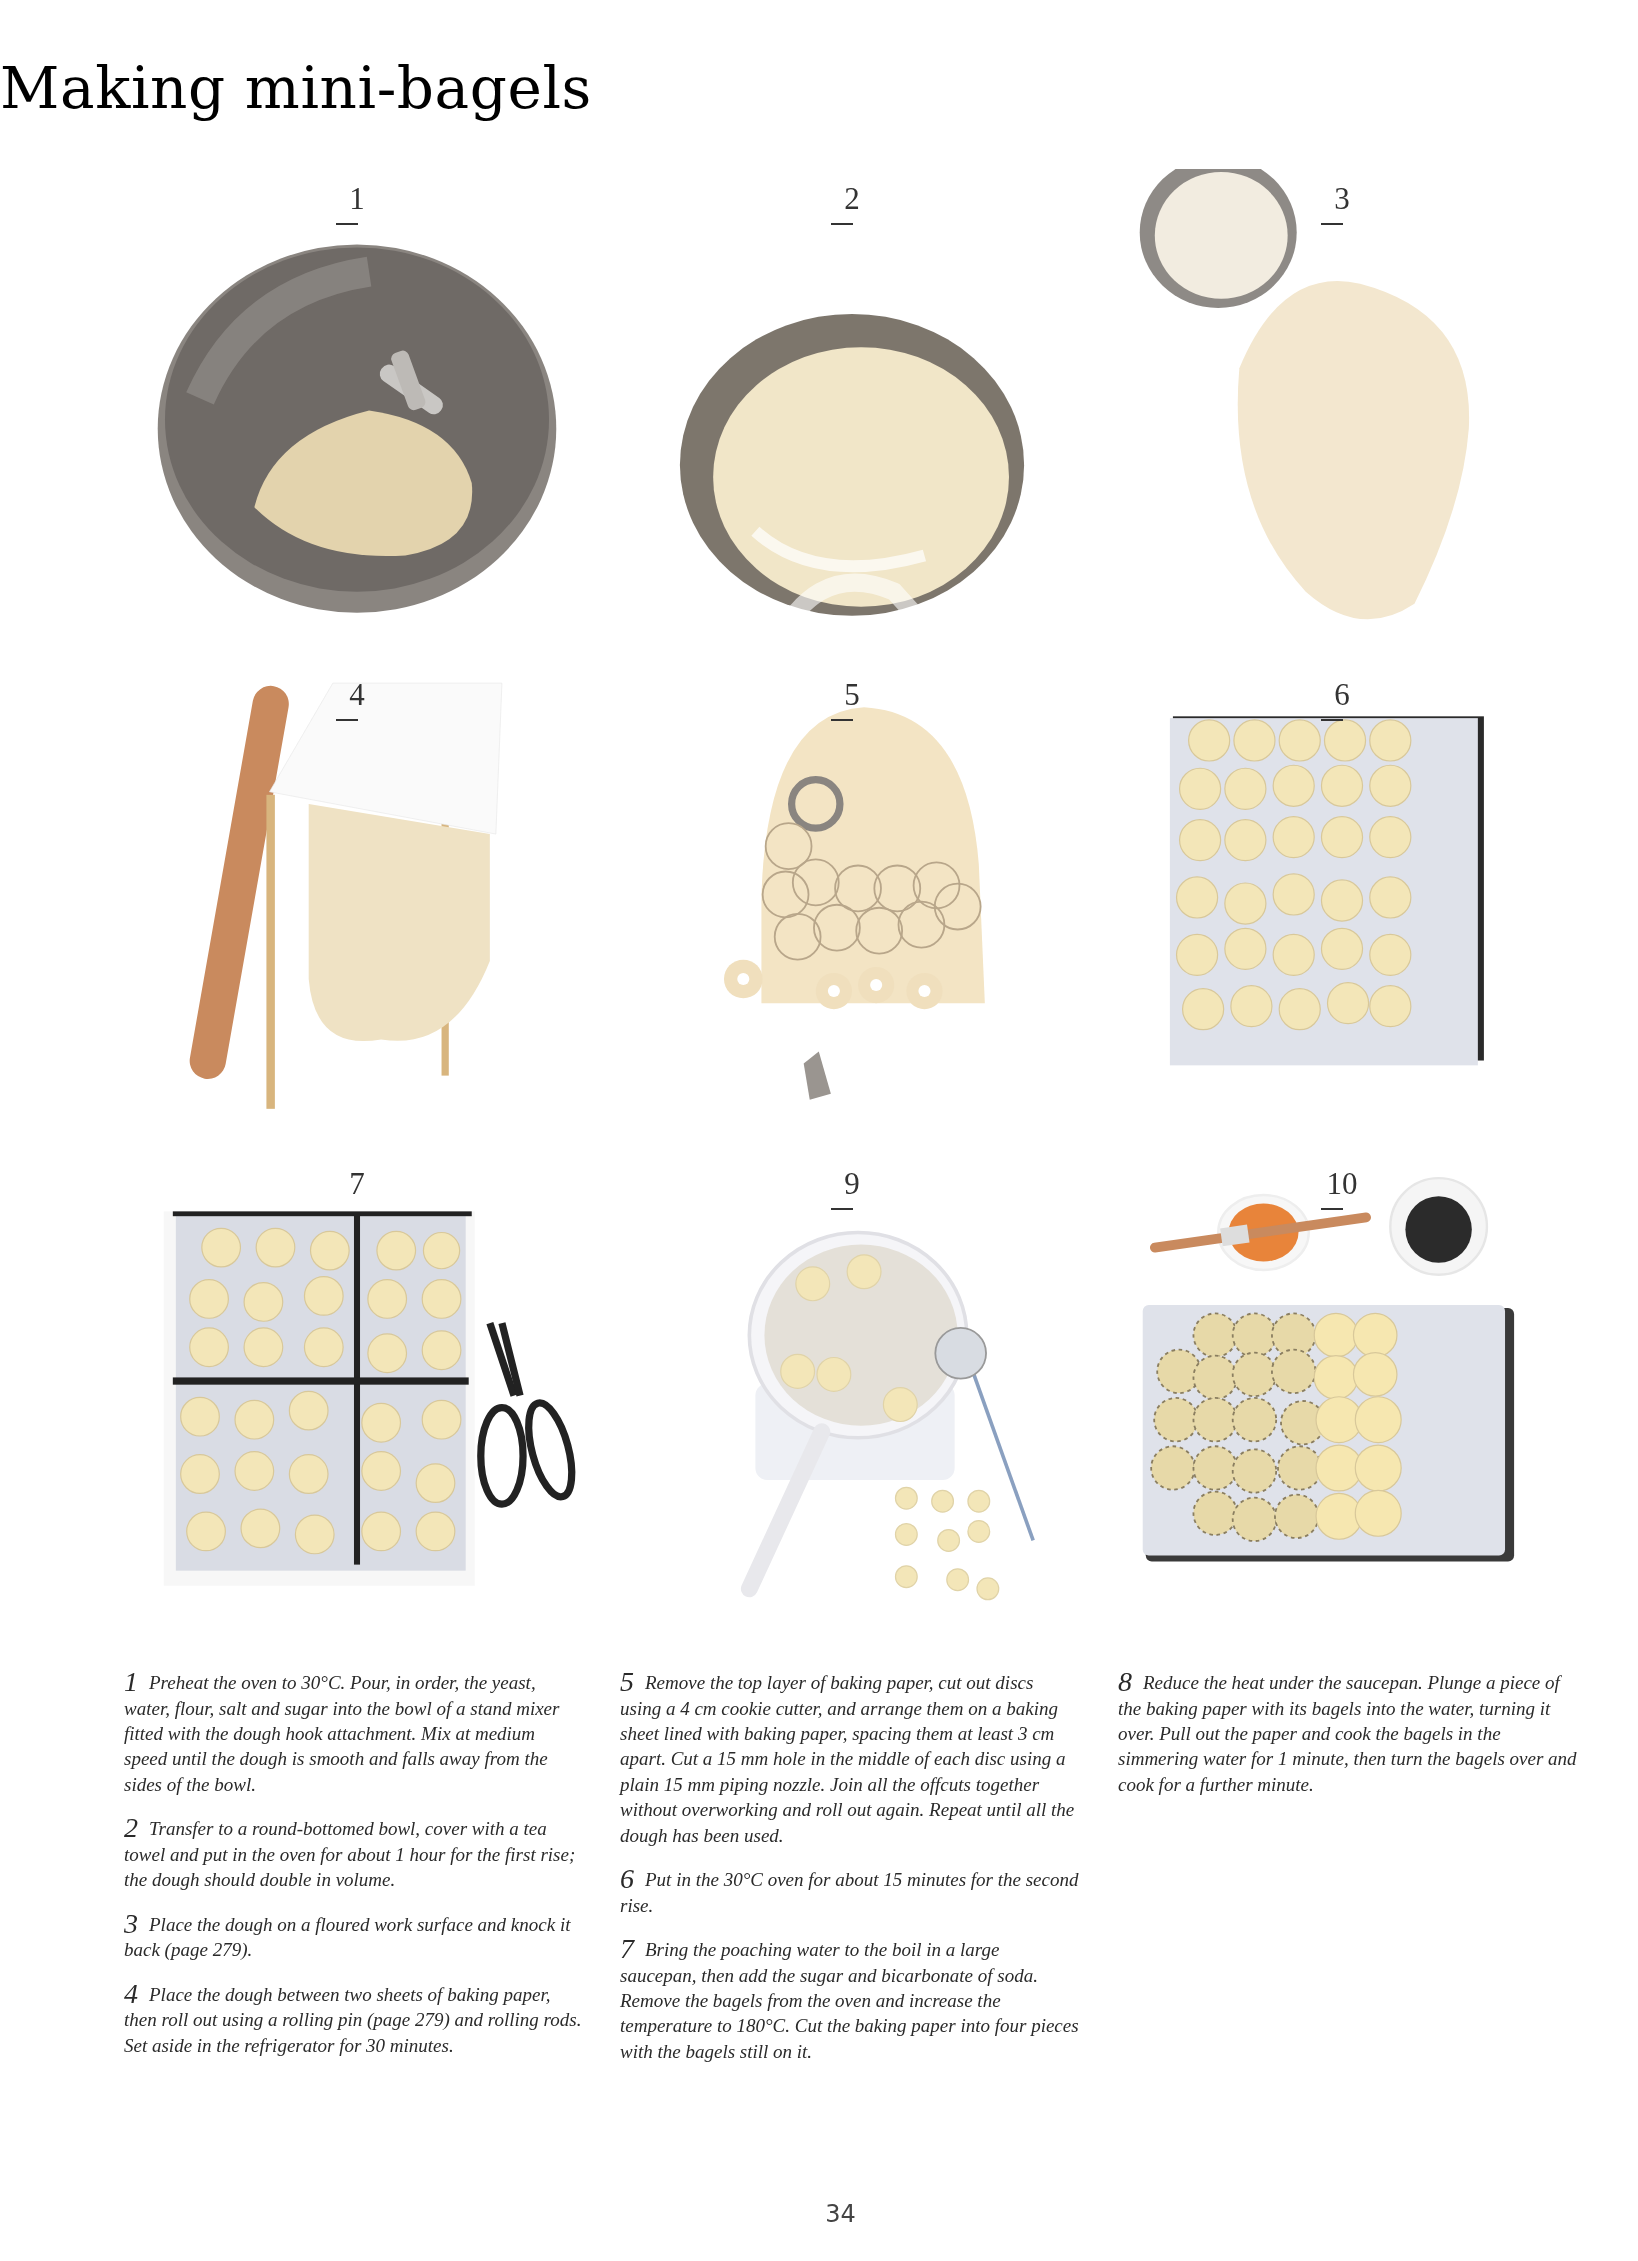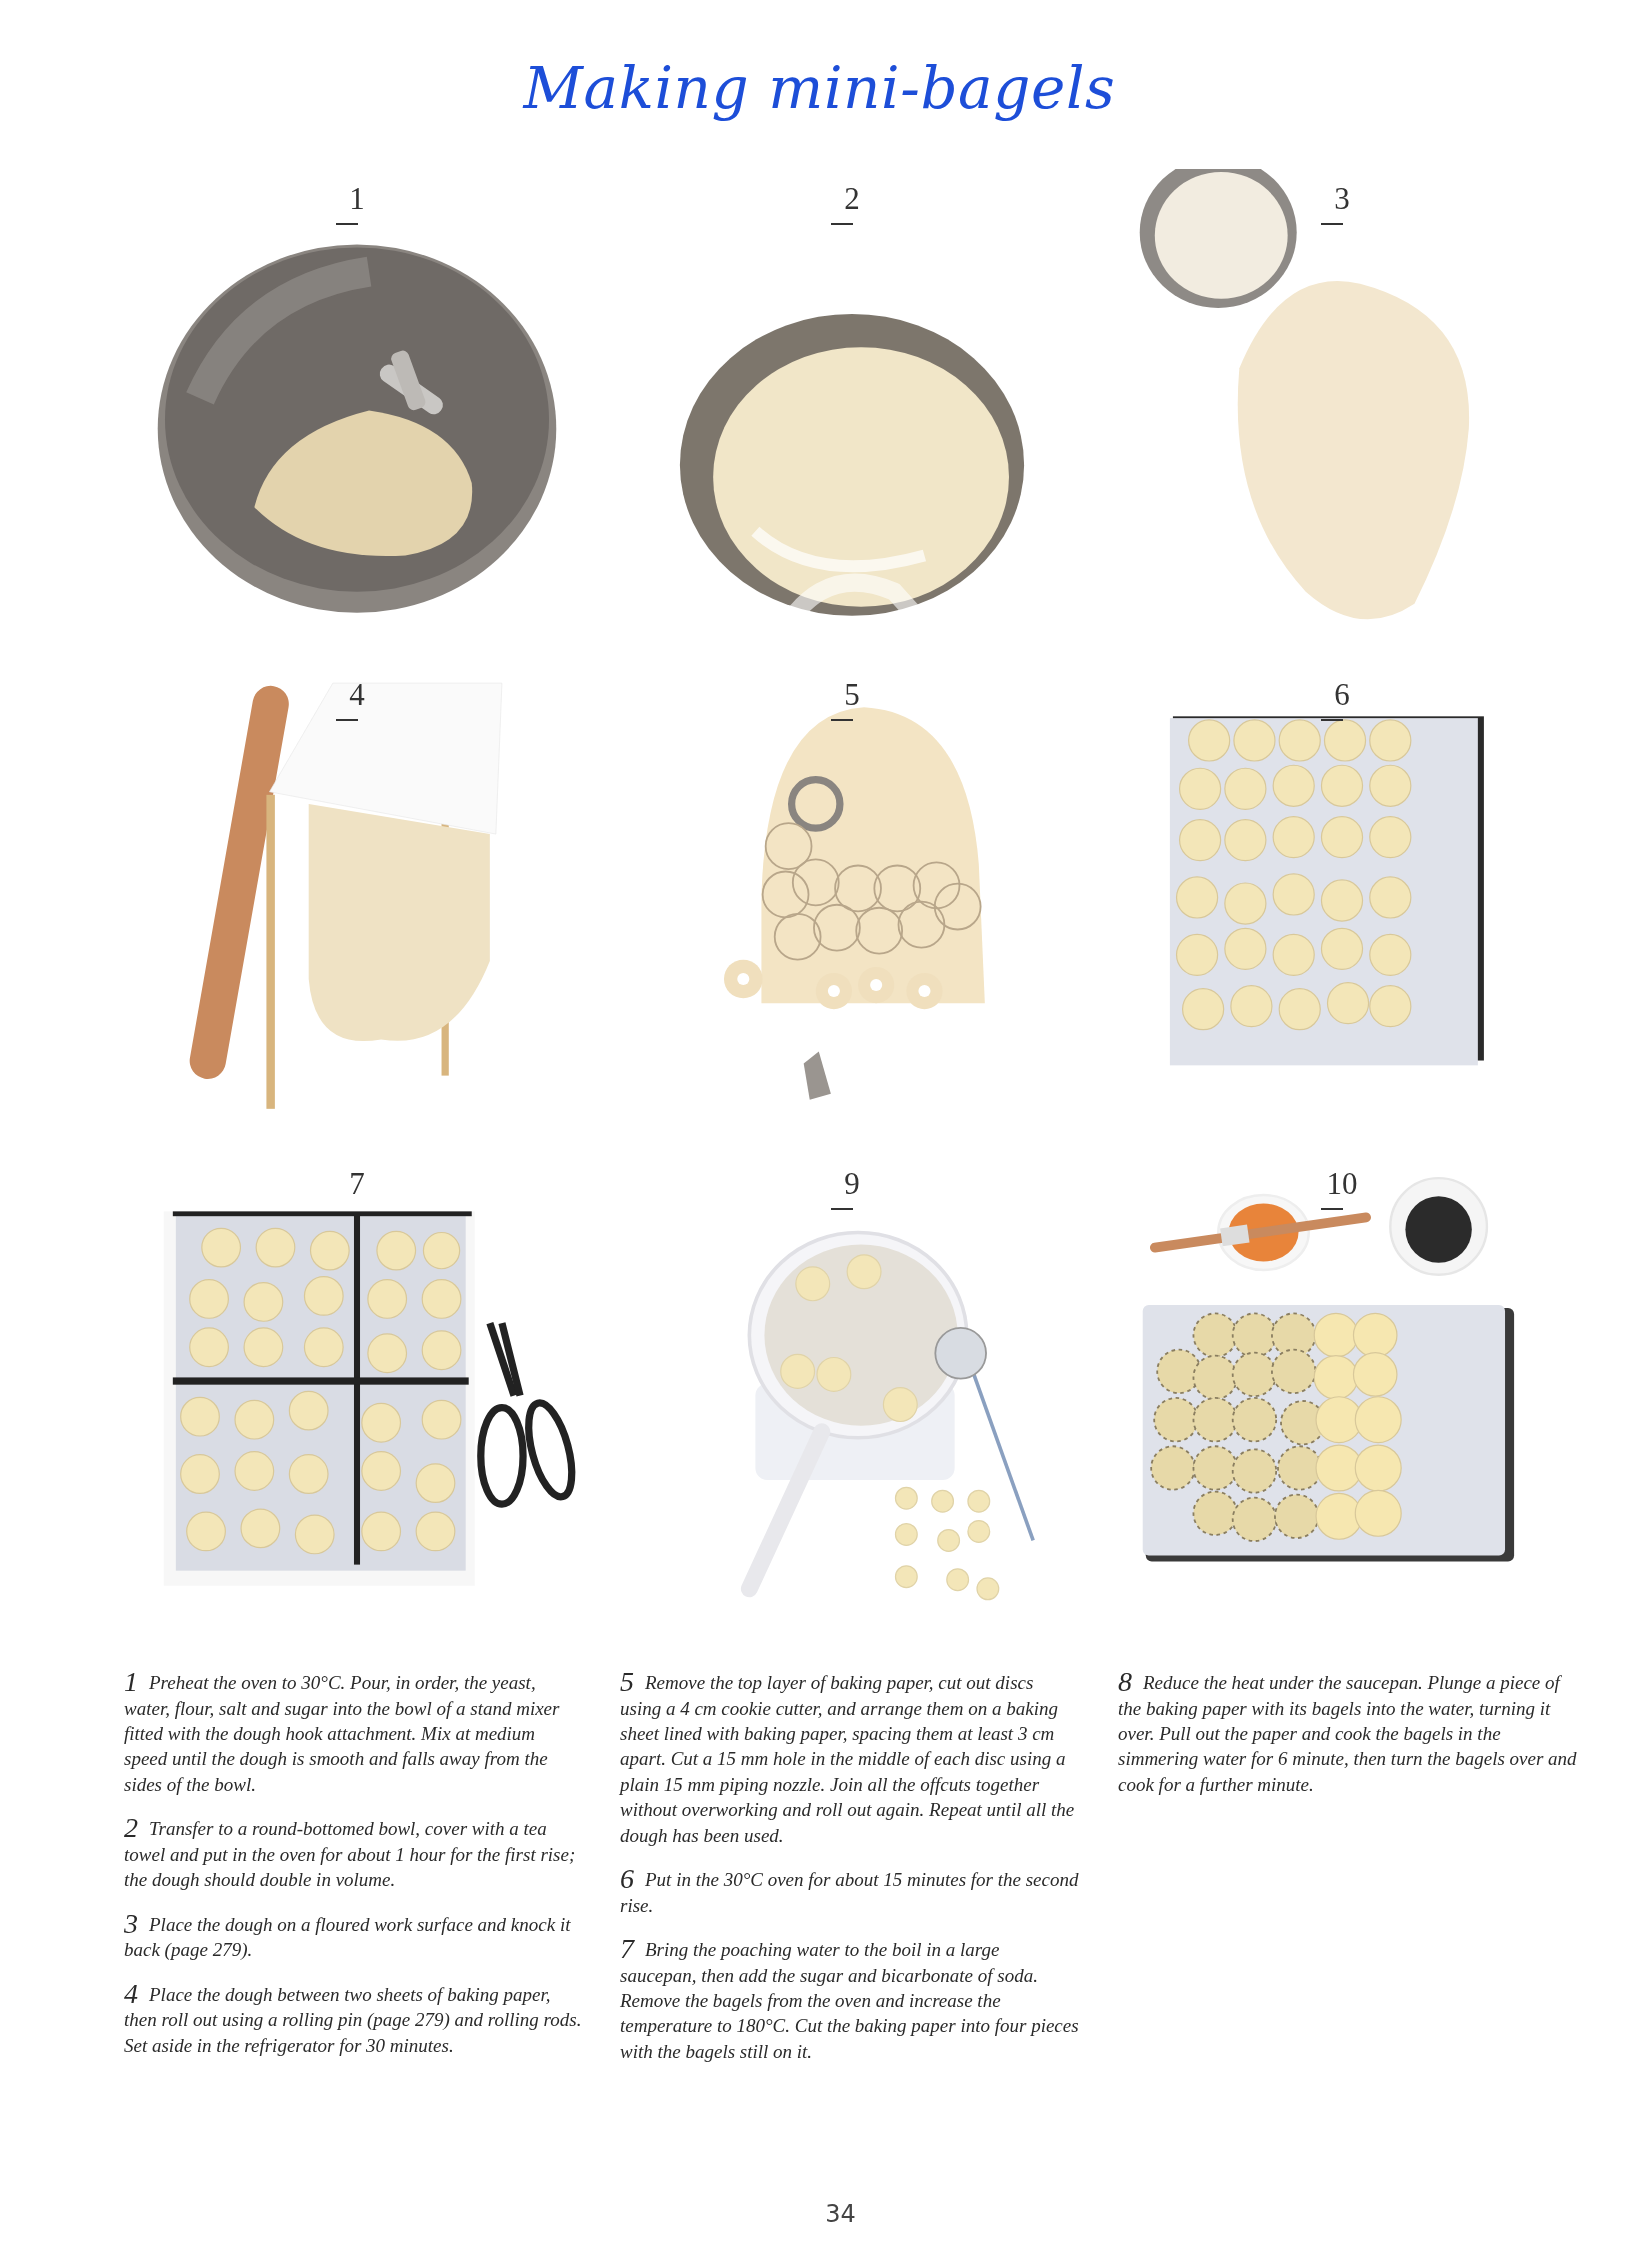--- a/index.html
+++ b/index.html
@@ -1,20 +1,20 @@
 <!DOCTYPE html>
 <html style="font-size:9.7px"><head>
 <meta charset="utf-8">
 <style>
   html, body { margin: 0; padding: 0; background: #ffffff; }
   body { width: 1639px; height: 2261px; position: relative; overflow: hidden;
          font-family: "Liberation Serif", "DejaVu Serif", serif; color: #2b2b2b; }
-  .title { position: absolute; left: 0; top: 54px; width: 100%; text-align: center;
-           font-family: "DejaVu Serif", serif; font-style: italic; font-size: 58px;
-           color: #1d4ed8; letter-spacing: 0.6px; }
+  .title { position: absolute; left: 0; top: 54px; width: 100%; text-align: left;
+           font-family: "DejaVu Serif", serif; font-size: 58px;
+           color: #000000; letter-spacing: 0.6px; }
   .panel { position: absolute; width: 484px; height: 471px; overflow: hidden; background: #ffffff; }
   .panel .num { position: absolute; top: 12px; left: 0; width: 100%; text-align: center;
                 font-size: 31px; color: #333; z-index: 3; }
   .panel .rule { position: absolute; top: 54px; left: 221px; width: 22px; height: 2.4px;
                  background: #333; z-index: 3; }
   .panel svg { position: absolute; left: 0; top: 0; width: 484px; height: 471px; }
   #p1 { left: 115px; top: 169px; }  #p2 { left: 610px; top: 169px; }  #p3 { left: 1100px; top: 169px; }
   #p4 { left: 115px; top: 665px; } #p5 { left: 610px; top: 665px; } #p6 { left: 1100px; top: 665px; }
   #p7 { left: 115px; top: 1154px; } #p9 { left: 610px; top: 1154px; } #p10 { left: 1100px; top: 1154px; }
 
@@ -284,17 +284,17 @@
   <p class="step"><span class="n">4</span><span>Place the dough between two sheets of baking paper, then roll out using a rolling pin (page 279) and rolling rods. Set aside in the refrigerator for 30 minutes.</span></p>
 </div>
 
 <div class="col col2">
   <p class="step"><span class="n">5</span><span>Remove the top layer of baking paper, cut out discs using a 4 cm cookie cutter, and arrange them on a baking sheet lined with baking paper, spacing them at least 3 cm apart. Cut a 15 mm hole in the middle of each disc using a plain 15 mm piping nozzle. Join all the offcuts together without overworking and roll out again. Repeat until all the dough has been used.</span></p>
   <p class="step"><span class="n">6</span><span>Put in the 30°C oven for about 15 minutes for the second rise.</span></p>
   <p class="step"><span class="n">7</span><span>Bring the poaching water to the boil in a large saucepan, then add the sugar and bicarbonate of soda. Remove the bagels from the oven and increase the temperature to 180°C. Cut the baking paper into four pieces with the bagels still on it.</span></p>
 </div>
 
 <div class="col col3">
-  <p class="step"><span class="n">8</span><span>Reduce the heat under the saucepan. Plunge a piece of the baking paper with its bagels into the water, turning it over. Pull out the paper and cook the bagels in the simmering water for 6 minute, then turn the bagels over and cook for a further minute.</span></p>
+  <p class="step"><span class="n">8</span><span>Reduce the heat under the saucepan. Plunge a piece of the baking paper with its bagels into the water, turning it over. Pull out the paper and cook the bagels in the simmering water for 1 minute, then turn the bagels over and cook for a further minute.</span></p>
 </div>
 
 <div class="page-num">34</div>
 
 
 </body></html>

